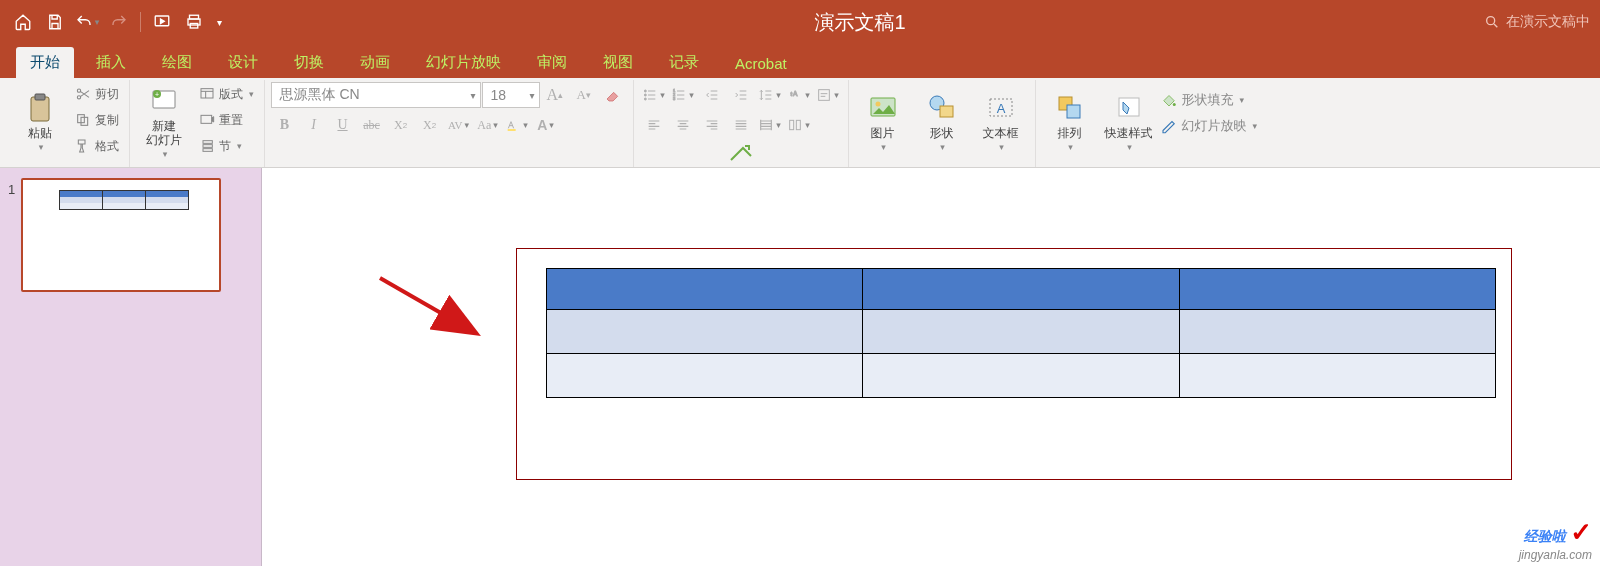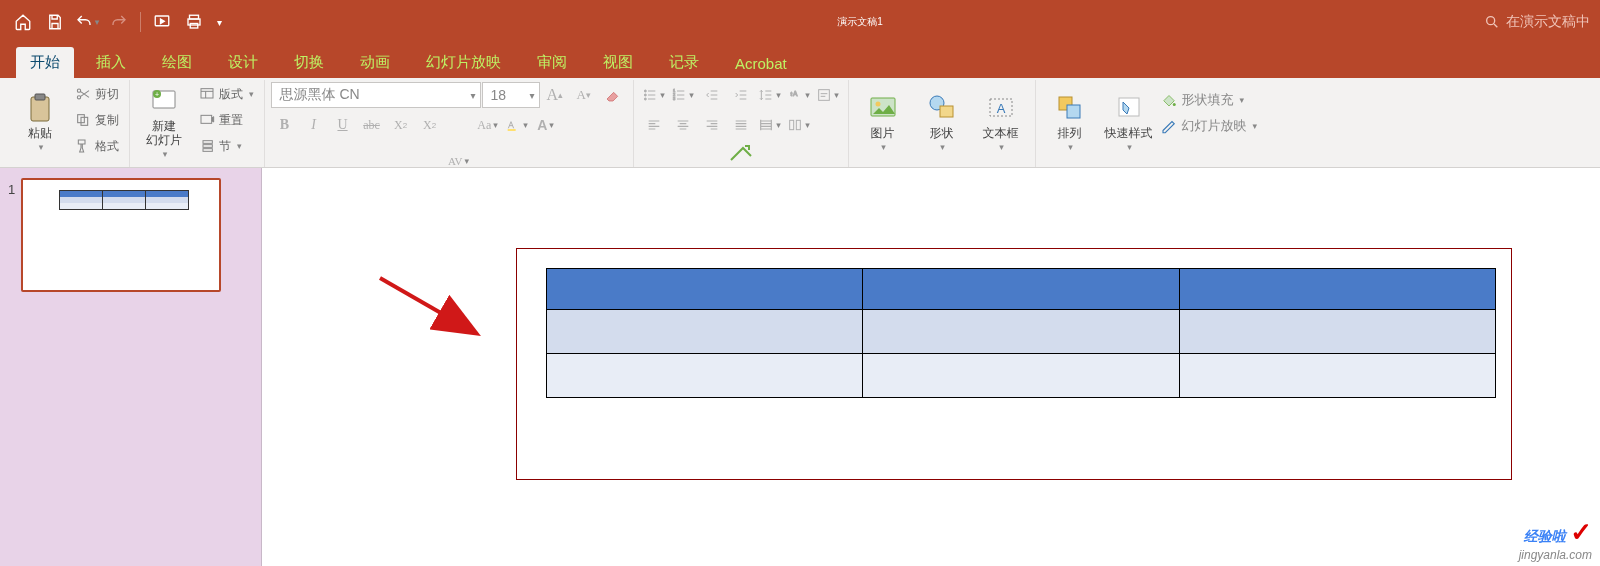--- a/index.html
+++ b/index.html
@@ -3,21 +3,21 @@
 <meta charset="utf-8">
 <style>
 *{box-sizing:border-box;margin:0;padding:0;font-family:"Microsoft YaHei",Arial,sans-serif;}
 html,body{width:1600px;height:566px;overflow:hidden;background:#fff;}
 .titlebar{height:44px;background:#b7472a;display:flex;align-items:center;color:#fff;}
 .qat{display:flex;align-items:center;gap:2px;padding:0 8px;}
 .qat-btn{width:30px;height:30px;display:flex;align-items:center;justify-content:center;color:#fff;border-radius:2px;}
 .qat-btn svg{width:18px;height:18px;}
 .qat-sep{width:1px;height:20px;background:rgba(255,255,255,0.3);margin:0 4px;}
 .qat-caret{font-size:10px;padding:0 6px;}
-.title-center{flex:1;text-align:center;font-size:10px;}
+.title-center{flex:1;text-align:center;font-size:20px;}
 .search-box{display:flex;align-items:center;color:#f0c5b9;font-size:14px;margin-right:10px;gap:6px;}
 .search-box svg{width:16px;height:16px;}
 .tabbar{height:34px;background:#b7472a;display:flex;align-items:flex-end;padding:0 16px;gap:8px;}
 .tab{padding:6px 14px;color:#bef264;font-size:15px;cursor:pointer;}
 .tab.active{background:#f3f2f1;color:#0c4a6e;border-radius:3px 3px 0 0;font-weight:500;}
 .ribbon{height:90px;background:#f3f2f1;border-bottom:1px solid #d4d2d0;display:flex;padding:2px 6px 0 6px;font-size:12px;color:#555;}
 .group{display:flex;flex-direction:column;align-items:center;padding:2px 6px;border-right:1px solid #e0dedd;}
 .group:last-child{border-right:none;}
 .group-body{flex:1;display:flex;align-items:flex-start;gap:3px;}
 .big-btn{display:flex;flex-direction:column;align-items:center;justify-content:center;width:56px;height:80px;gap:2px;}
@@ -222,21 +222,21 @@
             </svg>
           </div>
       </div>
       <div class="btnrow">
         <div class="sq" style="font-weight:bold;">B</div>
         <div class="sq" style="font-style:italic;">I</div>
         <div class="sq" style="text-decoration:underline;">U</div>
         <div class="sq" style="text-decoration:line-through;font-size:12px;">abc</div>
         <div class="sq" style="font-size:12px;">X<sup style="font-size:8px;">2</sup></div>
         <div class="sq" style="font-size:12px;">X<sub style="font-size:8px;">2</sub></div>
-        <div class="sq" style="font-size:11px;margin-top:36px;">AV<span class="caret">▾</span></div>
+        <div class="sq" style="font-size:11px;">AV<span class="caret">▾</span></div>
         <div class="sq" style="font-size:12px;">Aa<span class="caret">▾</span></div>
         <div class="sq">
             <svg viewBox="0 0 24 24">
               <path d="M5 17l4-10 4 10M7 13h4" stroke="#b0b0b0" stroke-width="1.5" fill="none"></path>
               <rect x="4" y="18" width="12" height="3" fill="#ffe070"></rect>
             </svg>
             <span class="caret">▾</span>
           </div>
         <div class="sq">
             <span style="color:#b0b0b0;font-weight:bold;">A</span>

